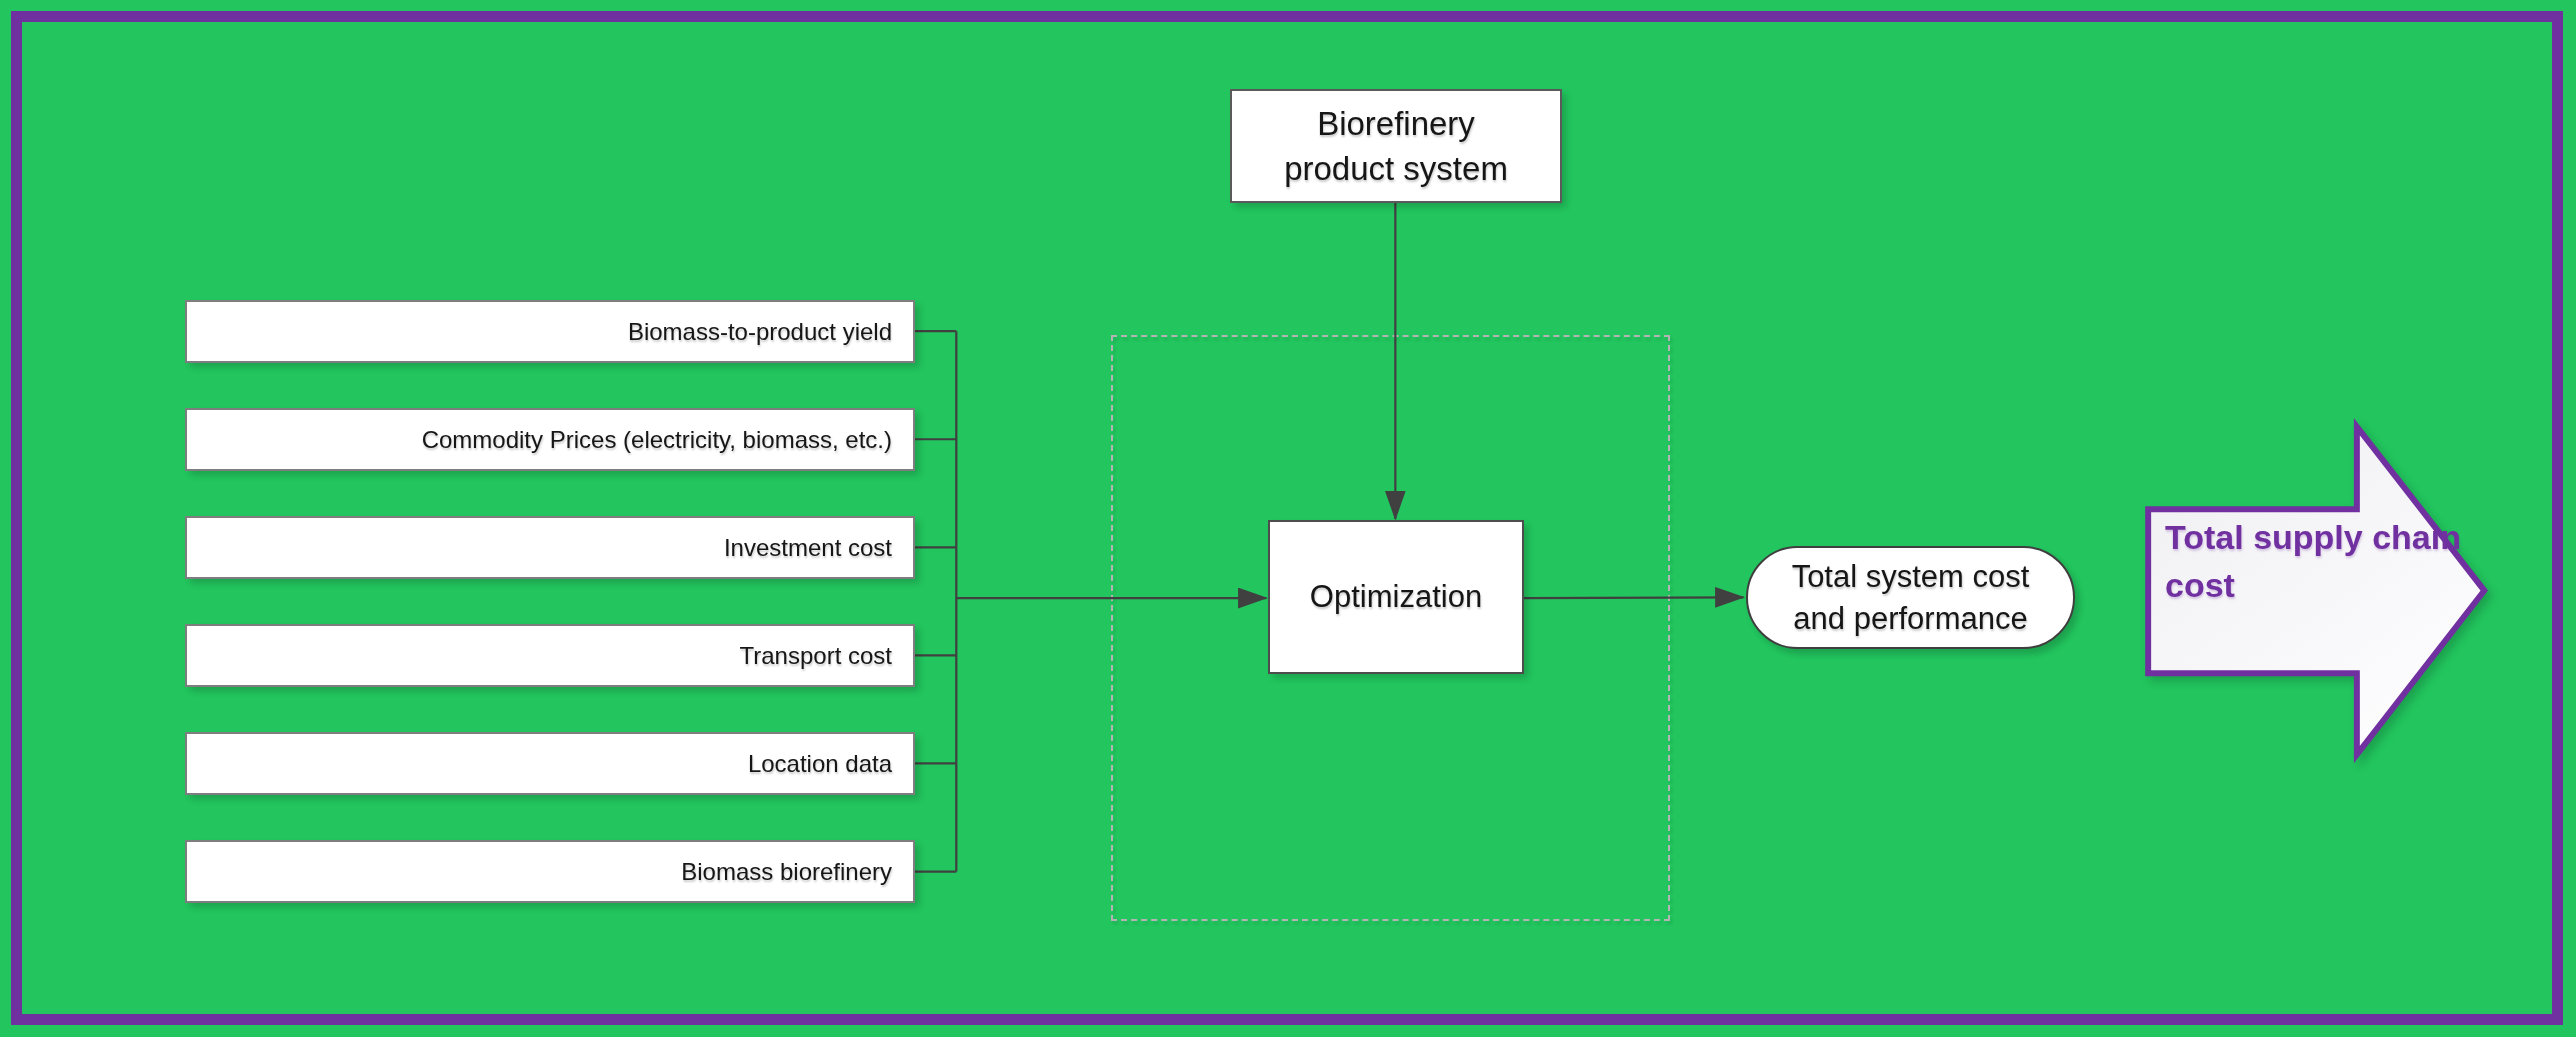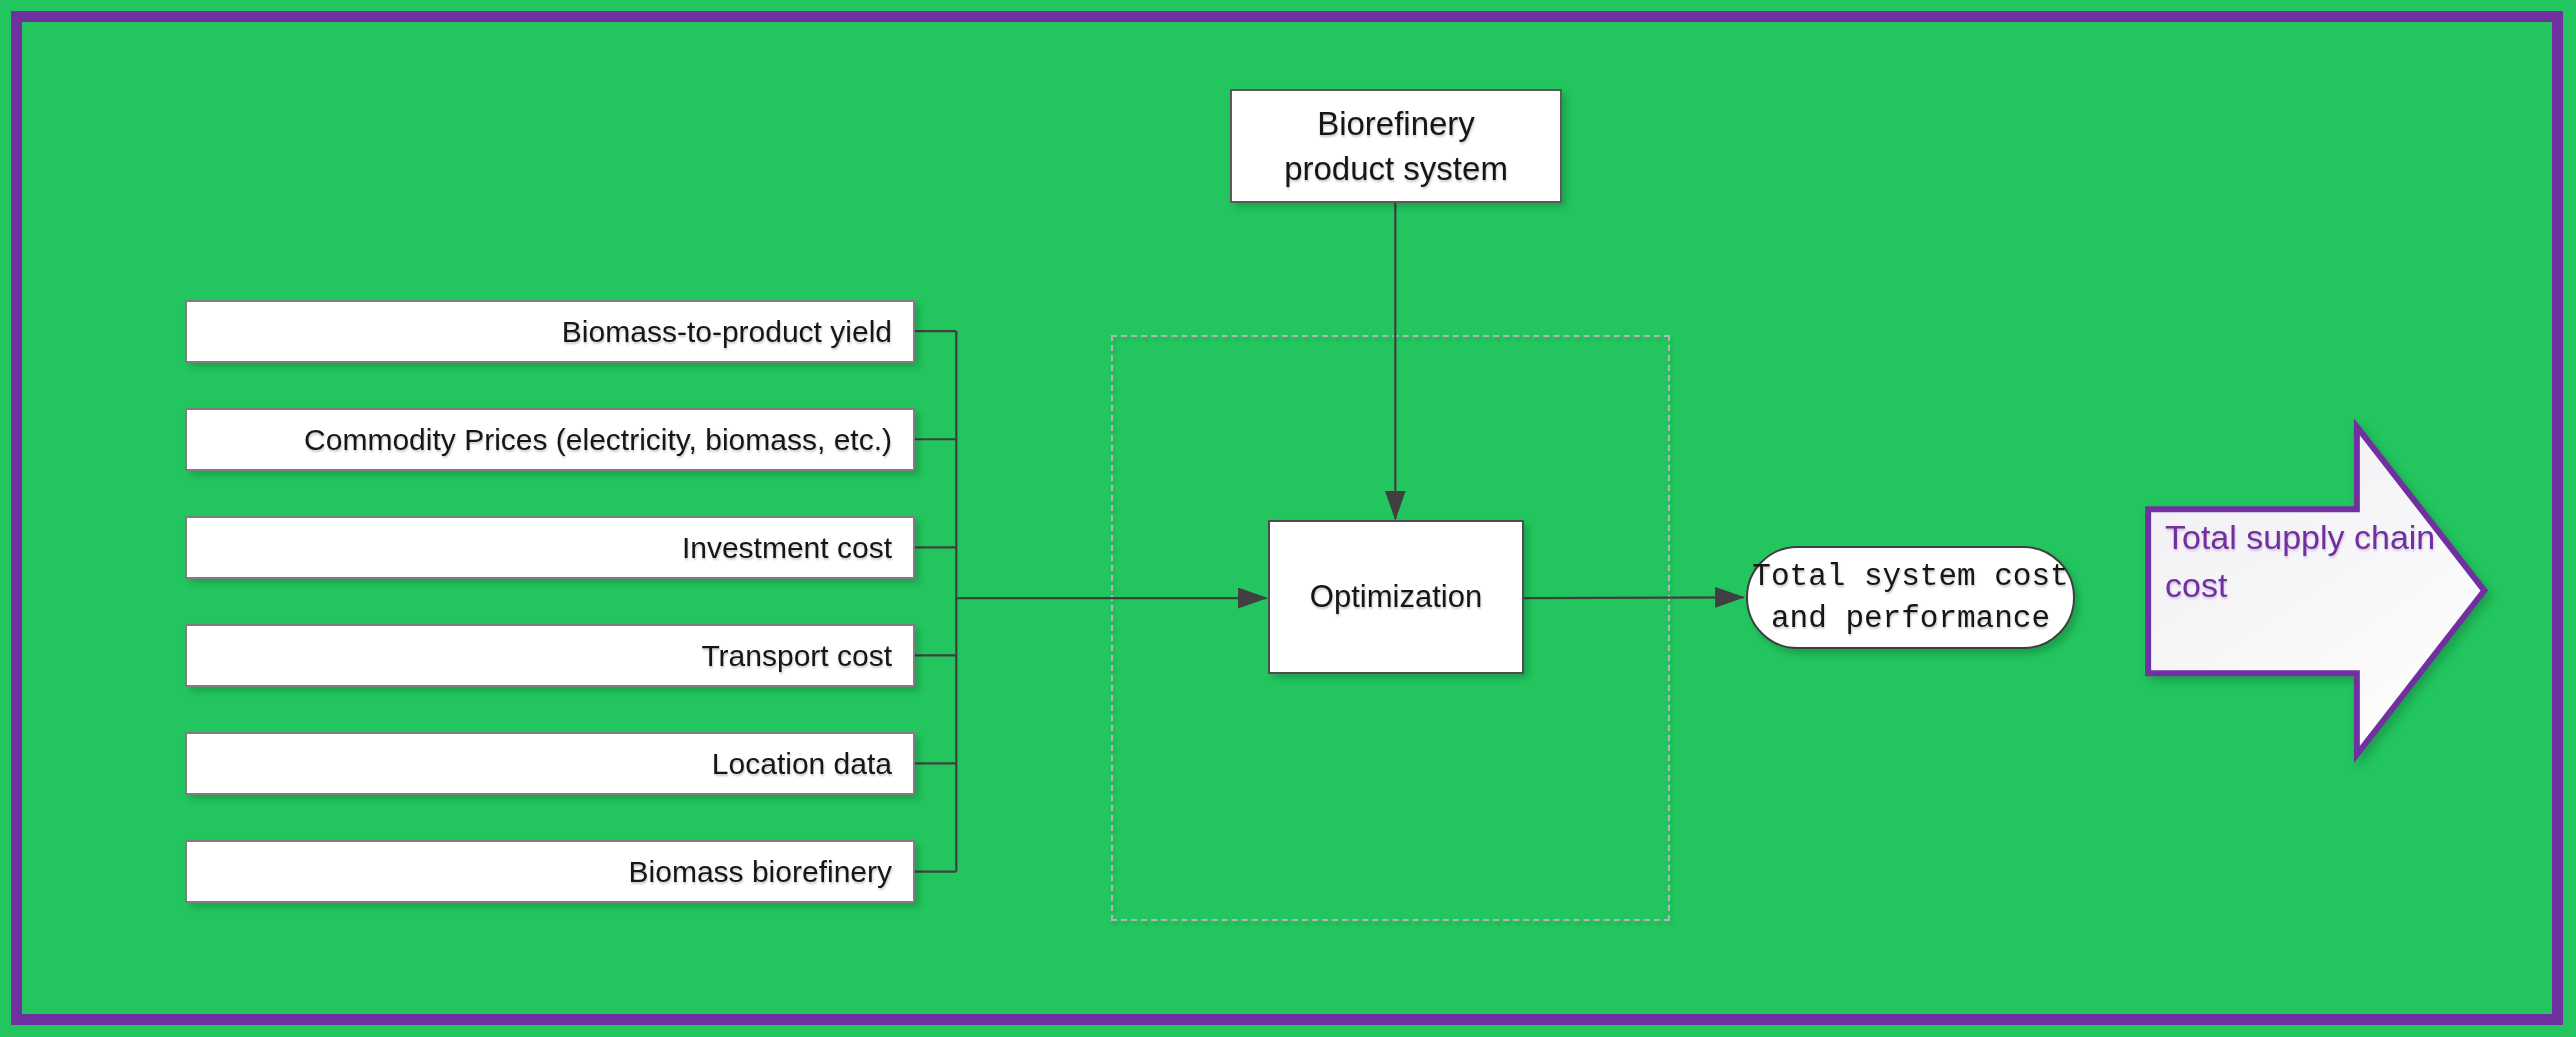--- a/index.html
+++ b/index.html
@@ -24,21 +24,21 @@
     background:#ffffff;
     box-shadow:4.5px 5.2px 6.7px rgba(0,0,0,0.18), inset 0 0 0 3px rgba(255,255,255,0.9);
     display:flex;align-items:center;justify-content:center;
     box-sizing:border-box;
   }
   .input-box{
     left:185px;width:730px;height:63px;
     border:2.2px solid #7e7e7e;
     justify-content:flex-end;
     padding-right:21px;
-    font-size:30px;
+    font-size:24px;
     text-shadow:0.7px 2.2px 2.2px rgba(0,0,0,0.22);
     white-space:nowrap;
   }
   .top-box{
     left:1230px;top:89px;width:332px;height:114px;
     border:2.2px solid #5a5a5a;
     font-size:33px;line-height:45px;
     text-align:center;flex-direction:column;
     text-shadow:0.7px 2.2px 2.2px rgba(0,0,0,0.22);
   }
@@ -47,37 +47,37 @@
     border:2.2px solid #4d4d4d;
     font-size:31px;
     text-shadow:0.7px 2.2px 2.2px rgba(0,0,0,0.22);
   }
   .pill{
     left:1746px;top:546px;width:329px;height:103px;
     border:2.2px solid #3f3f3f;border-radius:52px;
     font-size:31px;line-height:42px;
     text-align:center;flex-direction:column;
     text-shadow:0.7px 2.2px 2.2px rgba(0,0,0,0.22);
-    font-family:Liberation Mono, monospace;
   }
   .dashed-region{
     position:absolute;
     left:1111px;top:335px;width:559px;height:586px;
     border:2.2px dashed #b4b4b4;
     box-sizing:border-box;
     filter:drop-shadow(2.2px 3px 1.5px rgba(0,0,0,0.10));
   }
   .line-block{display:block;}
   svg.connectors, svg.big-arrow{position:absolute;left:0;top:0;}
   .result-text{
     position:absolute;
     left:2165px;top:513px;width:313px;
     font-size:34px;line-height:48px;
     color:#7030A0;
     text-shadow:0.7px 1.5px 2.2px rgba(112,48,160,0.25);
+    font-weight:bold;
   }
 </style>
 </head>
 <body>
 
 <div id="canvas">
 
   <div class="dashed-region"></div>
 
   <svg class="connectors" width="2576" height="1038" viewBox="0 0 3456 1392">

